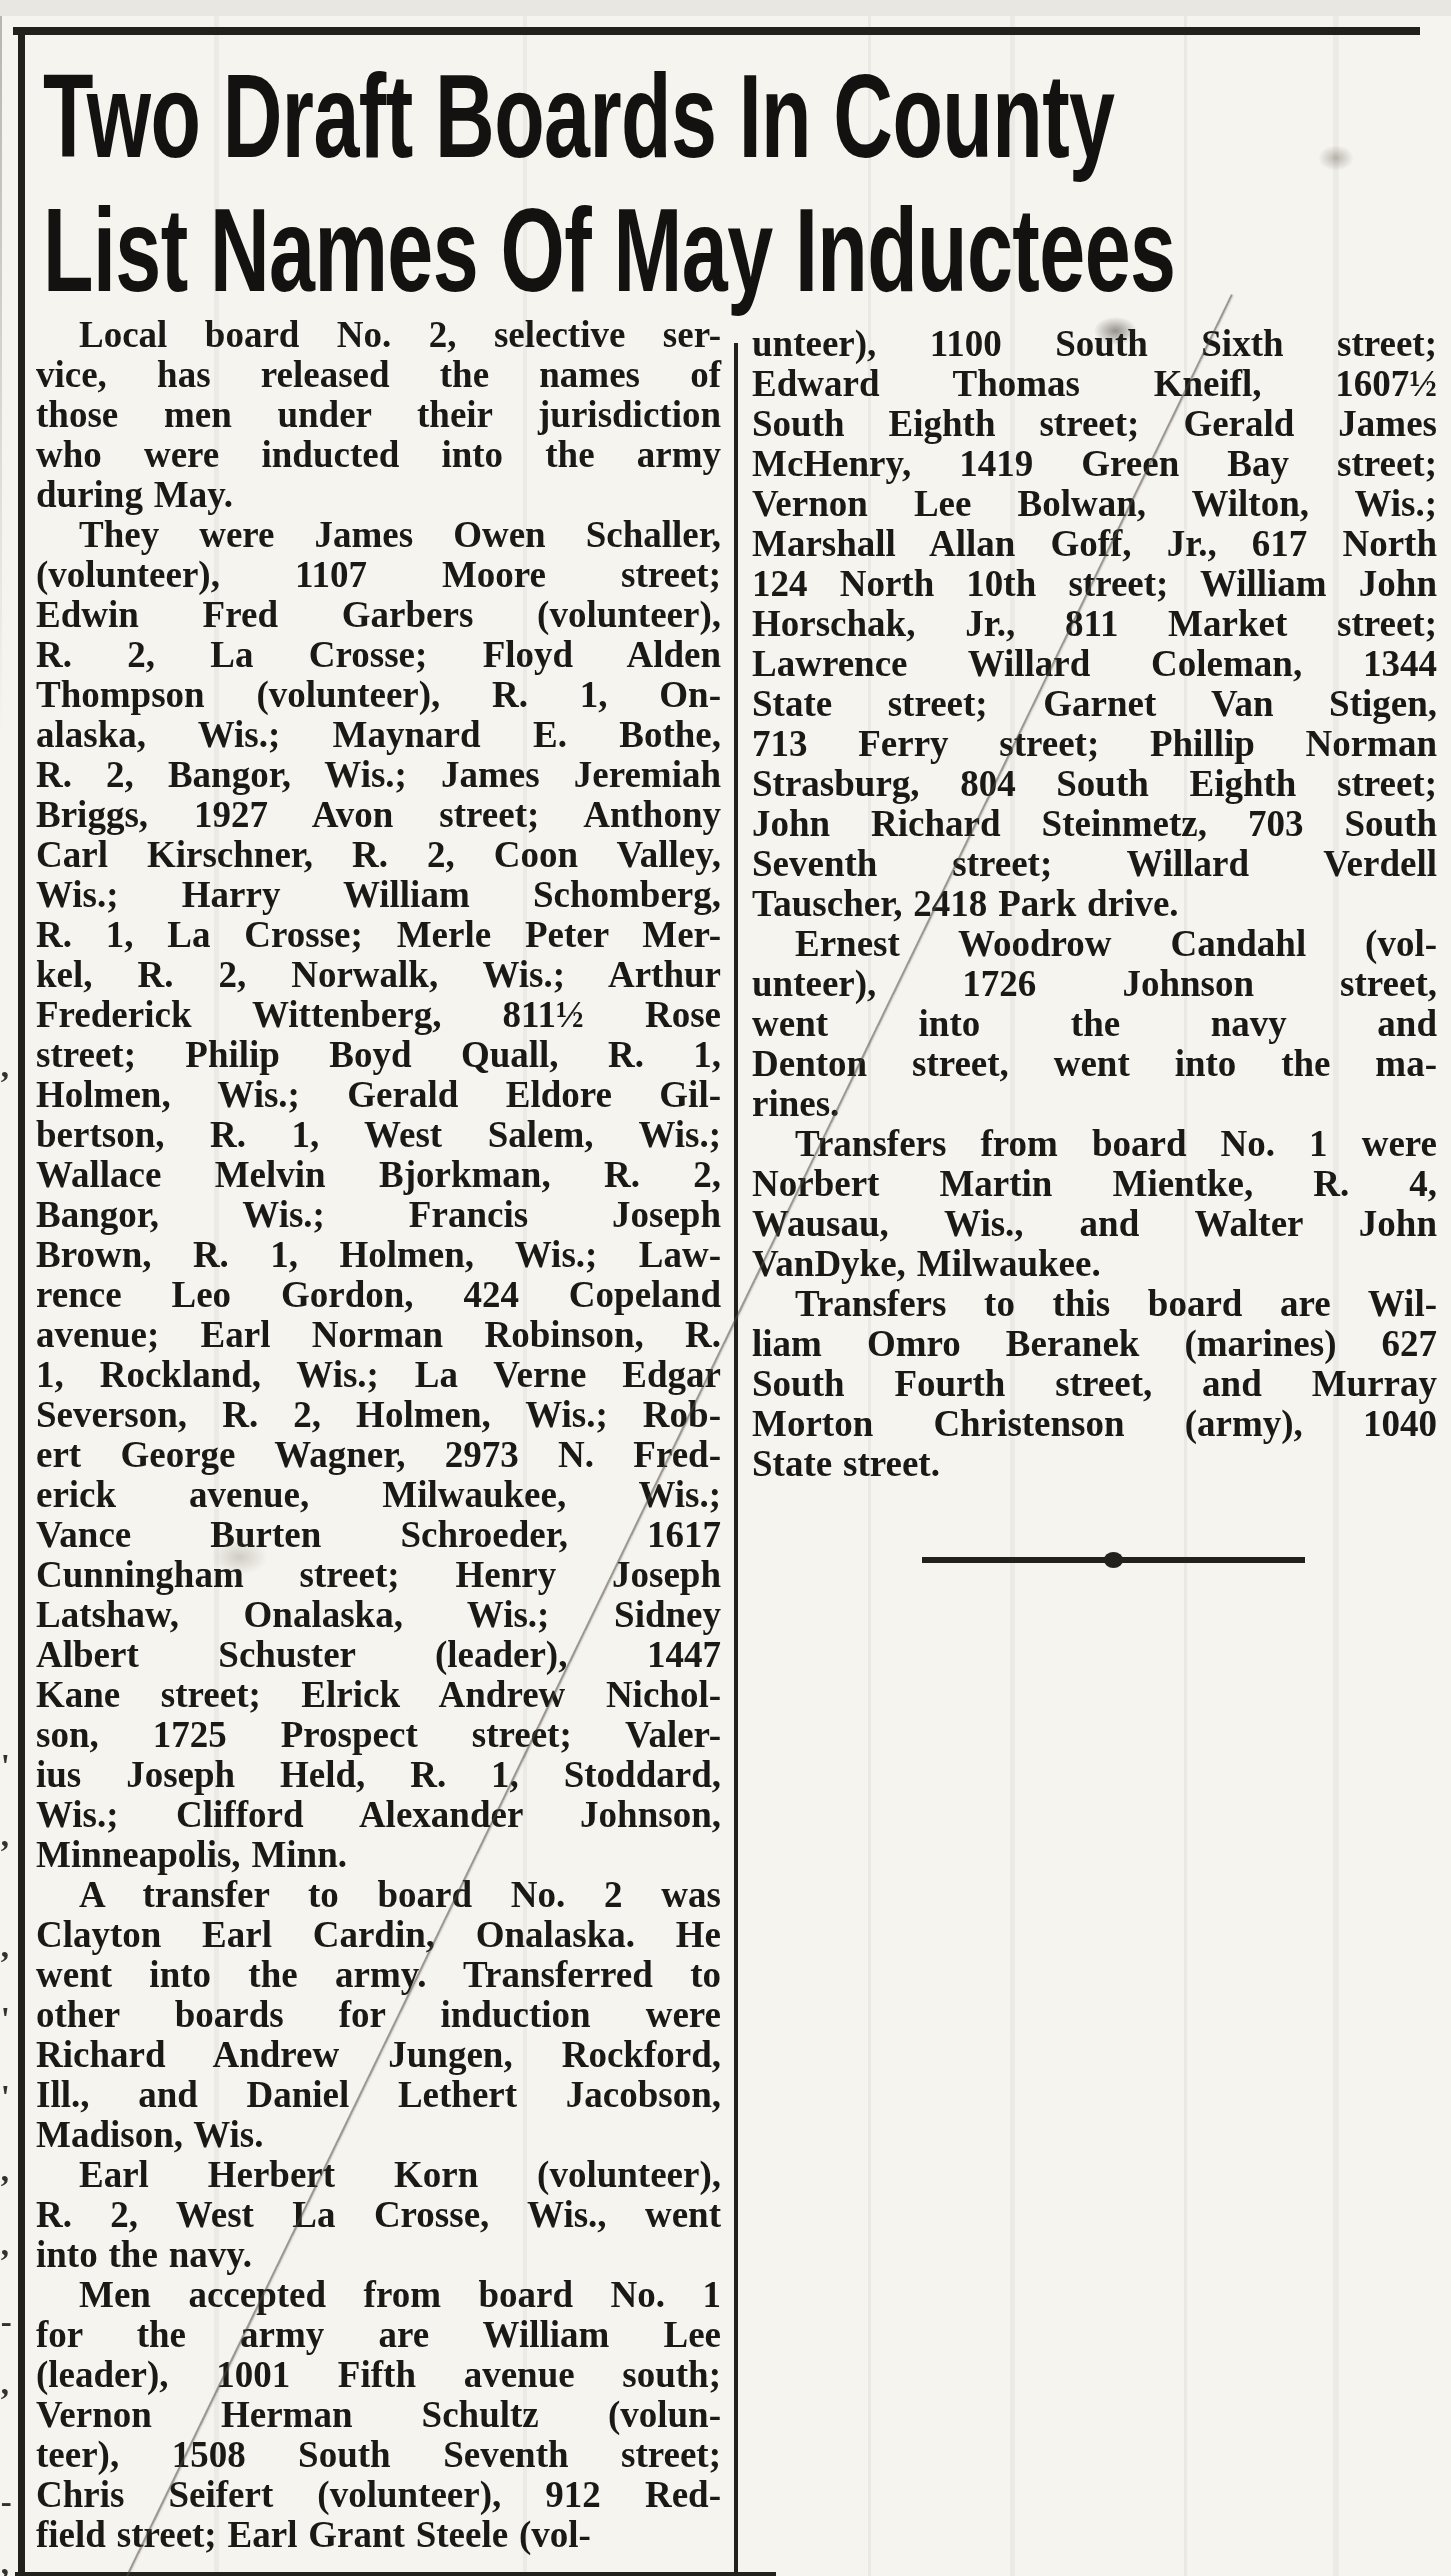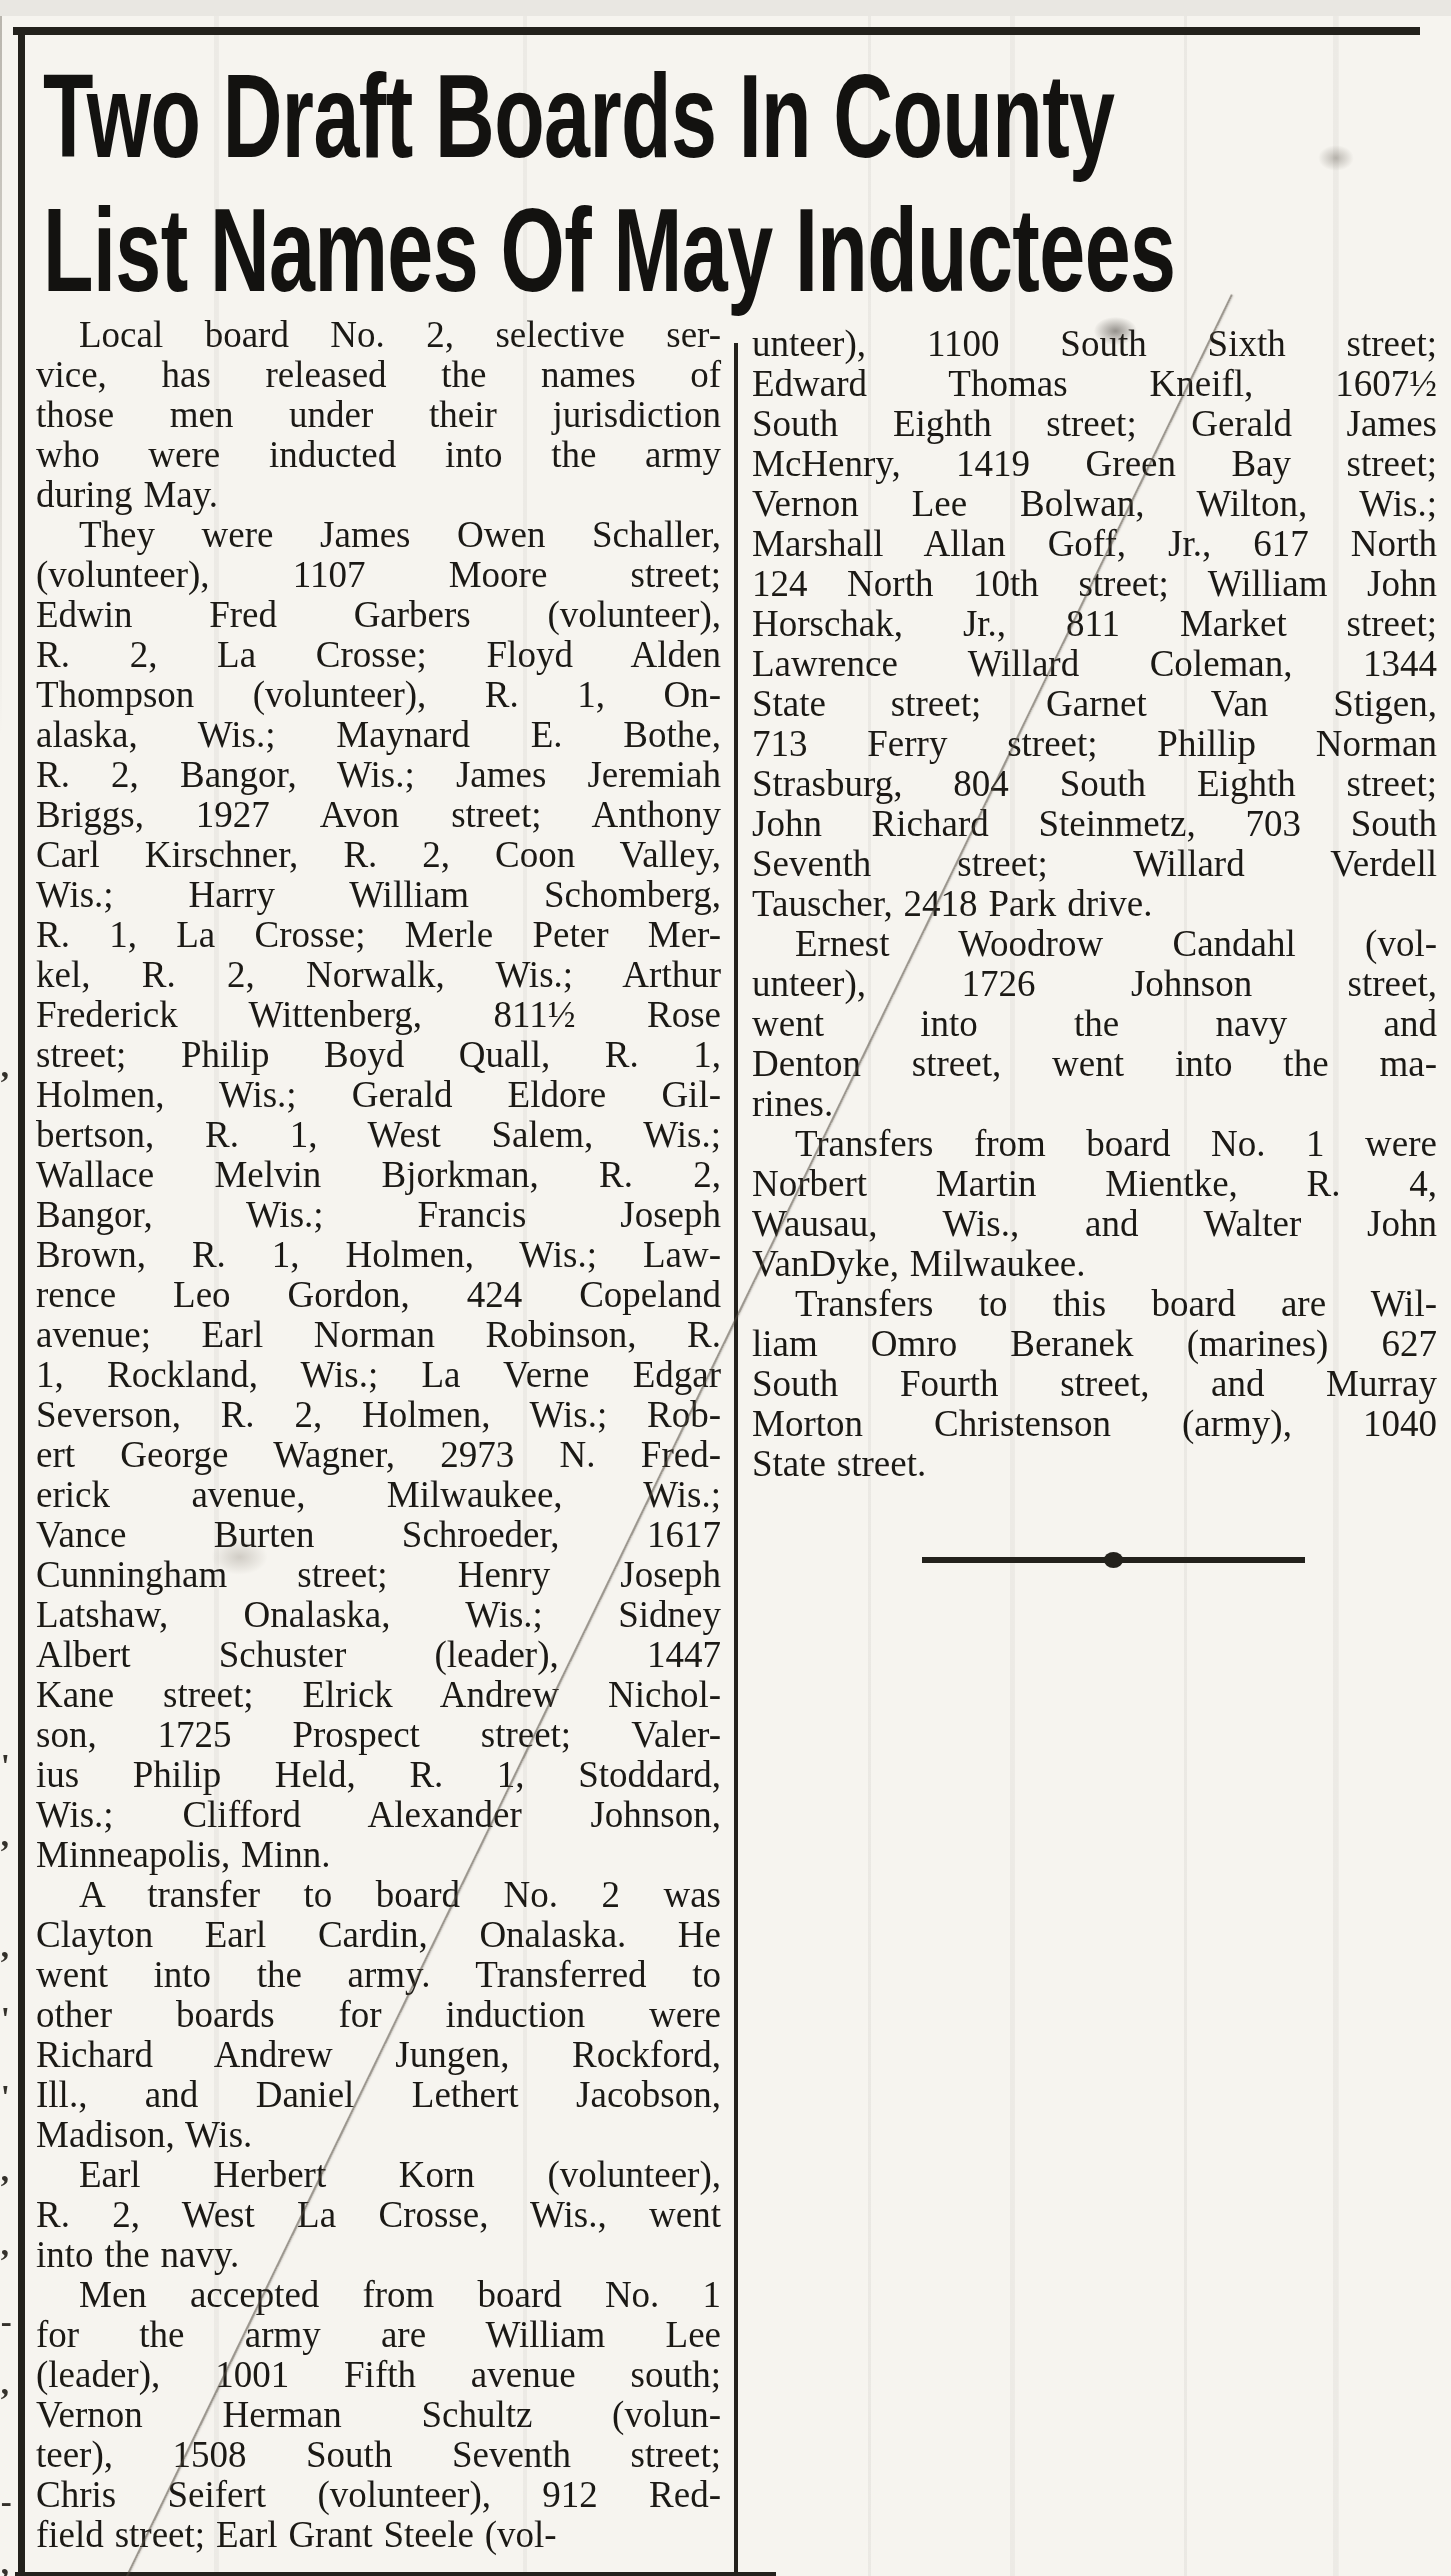--- a/index.html
+++ b/index.html
@@ -30,21 +30,21 @@
   
   .headline{
     position:absolute;left:43px;top:33px;width:1676px;margin:0;
     transform:scaleX(0.70);transform-origin:0 0;
     font-family:"Liberation Sans",sans-serif;
     font-weight:700;font-size:118px;line-height:134px;letter-spacing:-0.8px;
     color:var(--headline_ink,#131210);
   }
   .headline .hl{display:block;white-space:nowrap;}
   
-  .col{position:absolute;width:685px;font-weight:400;font-size:37px;
+  .col{position:absolute;width:685px;font-weight:700;font-size:37px;
     color:var(--ink,#1b1915);word-spacing:1.6px;}
   .col-left{left:36px;top:299px;}
   .col-right{left:752px;top:308px;}
   .line{
     height:40px;line-height:40px;white-space:nowrap;
     text-align:justify;text-align-last:justify;text-justify:inter-word;
     white-space:normal;
   }
   .line.ind{text-indent:43px;}
   .line.pl{text-align-last:left;}
@@ -113,21 +113,21 @@
       <div class="line">1, Rockland, Wis.; La Verne Edgar</div>
       <div class="line">Severson, R. 2, Holmen, Wis.; Rob-</div>
       <div class="line">ert George Wagner, 2973 N. Fred-</div>
       <div class="line">erick avenue, Milwaukee, Wis.;</div>
       <div class="line">Vance Burten Schroeder, 1617</div>
       <div class="line">Cunningham street; Henry Joseph</div>
       <div class="line">Latshaw, Onalaska, Wis.; Sidney</div>
       <div class="line">Albert Schuster (leader), 1447</div>
       <div class="line">Kane street; Elrick Andrew Nichol-</div>
       <div class="line">son, 1725 Prospect street; Valer-</div>
-      <div class="line">ius Philip Held, R. 1, Stoddard,</div>
+      <div class="line">ius Joseph Held, R. 1, Stoddard,</div>
       <div class="line">Wis.; Clifford Alexander Johnson,</div>
       <div class="line pl">Minneapolis, Minn.</div>
       <div class="line ind">A transfer to board No. 2 was</div>
       <div class="line">Clayton Earl Cardin, Onalaska. He</div>
       <div class="line">went into the army. Transferred to</div>
       <div class="line">other boards for induction were</div>
       <div class="line">Richard Andrew Jungen, Rockford,</div>
       <div class="line">Ill., and Daniel Lethert Jacobson,</div>
       <div class="line pl">Madison, Wis.</div>
       <div class="line ind">Earl Herbert Korn (volunteer),</div>

